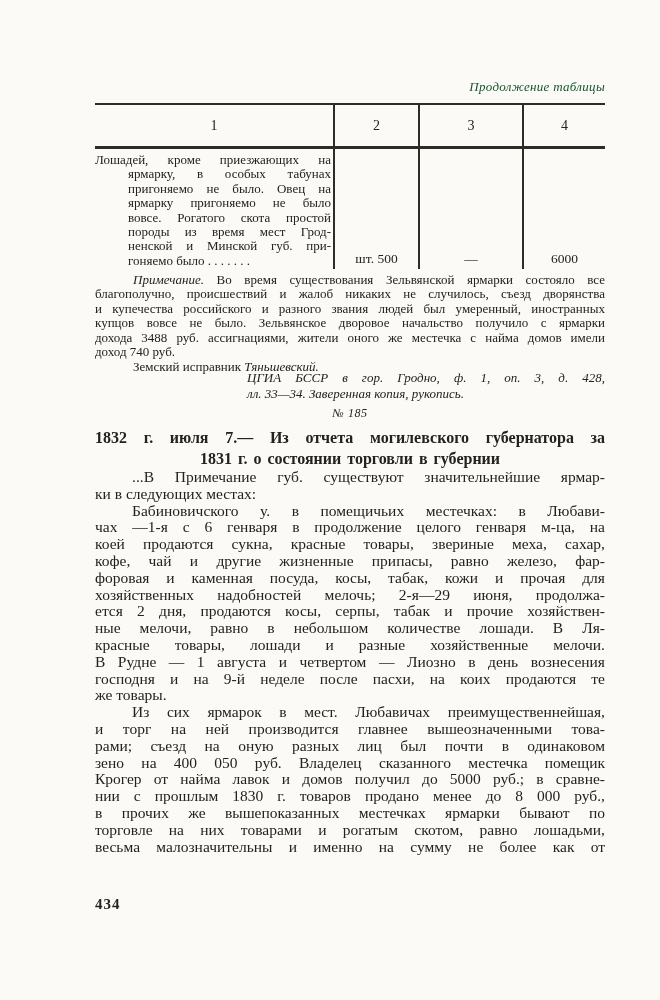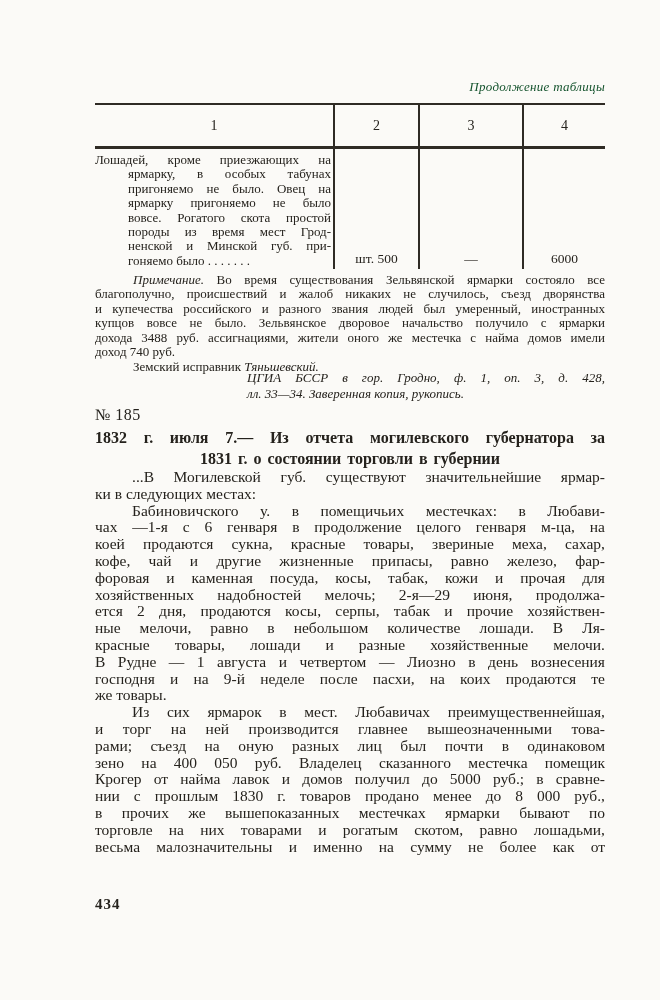--- a/index.html
+++ b/index.html
@@ -35,21 +35,21 @@
   .notelines .tline.last { text-align-last:left; }
   .sigline { text-indent:38px; margin-top:0.5px; }
 
   
   .citation { position:absolute; top:370px; left:247px; width:358px;
               font-size:13px; line-height:15.5px; font-style:italic; }
   .citation .tline { text-align:justify; text-align-last:justify; }
   .citation .tline.last { text-align-last:left; }
 
   .docnum { position:absolute; top:406px; left:95px; width:510px;
-            text-align:left; font-size:16px; 
+            text-align:center; font-size:12px; font-style:italic;
             letter-spacing:.5px; }
 
   .heading { position:absolute; top:427px; left:95px; width:510px;
              font-weight:bold; font-size:16px; line-height:21px; }
   .heading .h1 { text-align:justify; text-align-last:justify; }
   .heading .h2 { text-align:center; word-spacing:2px; }
 
   
   .bodytext { position:absolute; top:469px; left:95px; width:510px;
               font-size:15.5px; line-height:16.8px; }
@@ -108,21 +108,21 @@
 
   <div class="docnum">№ 185</div>
 
   <div class="heading">
     <div class="h1">1832 г. июля 7.— Из отчета могилевского губернатора за</div>
     <div class="h2">1831 г. о состоянии торговли в губернии</div>
   </div>
 
   <div class="bodytext">
     <div class="para">
-        <div class="tline first">...В Могилевской губ. существуют значительнейшие ярмар-</div>
+        <div class="tline first">...В Примечание губ. существуют значительнейшие ярмар-</div>
         <div class="tline last">ки в следующих местах:</div>
       </div>
     <div class="para">
         <div class="tline first">Бабиновичского у. в помещичьих местечках: в Любави-</div>
         <div class="tline">чах —1-я с 6 генваря в продолжение целого генваря м-ца, на</div>
         <div class="tline">коей продаются сукна, красные товары, звериные меха, сахар,</div>
         <div class="tline">кофе, чай и другие жизненные припасы, равно железо, фар-</div>
         <div class="tline">форовая и каменная посуда, косы, табак, кожи и прочая для</div>
         <div class="tline">хозяйственных надобностей мелочь; 2-я—29 июня, продолжа-</div>
         <div class="tline">ется 2 дня, продаются косы, серпы, табак и прочие хозяйствен-</div>

